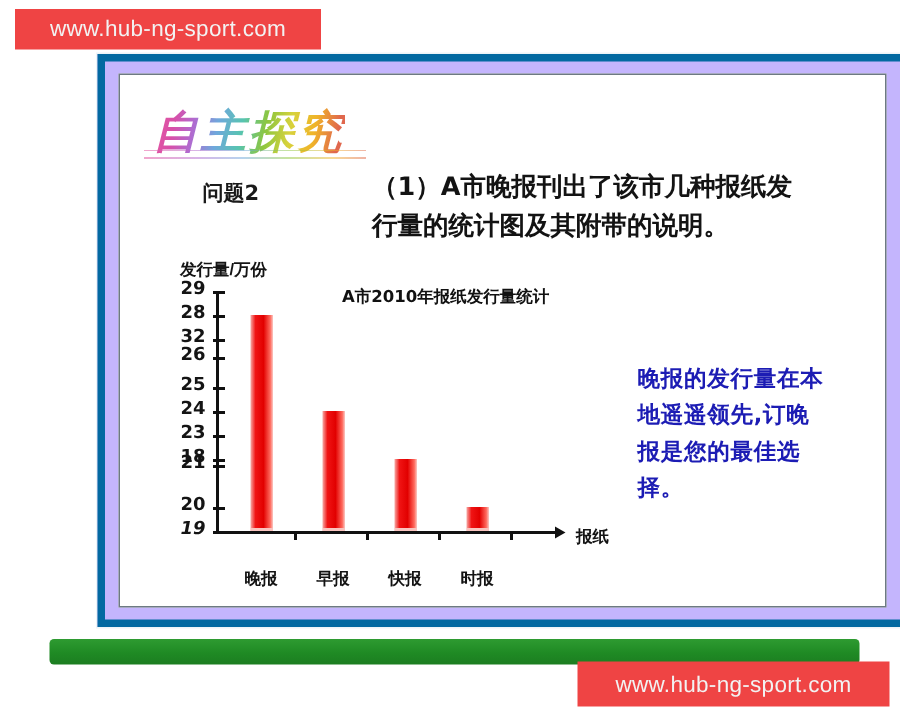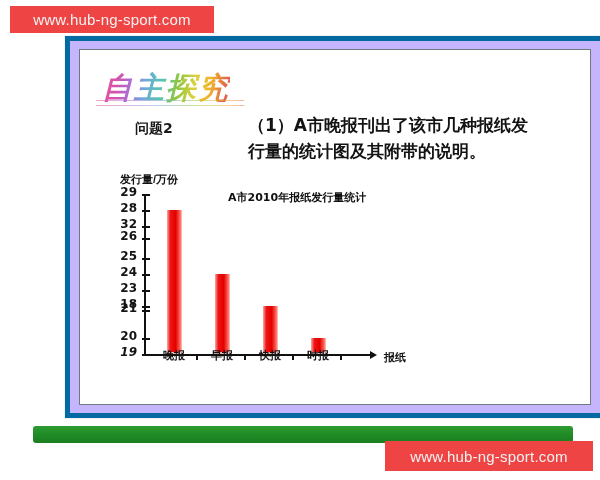--- a/index.html
+++ b/index.html
@@ -194,21 +194,21 @@
   }
   .bar {
     position: absolute;
     bottom: 2px;
     width: 15px;
     background: linear-gradient(90deg,#f7aaa6 0%, #f01414 22%, #e20000 58%, #ff6a5e 88%, #fbc9c4 100%);
     box-shadow: 0 -2px 0 0 #f9c4bf inset;
   }
   .xcat-label {
     position: absolute;
-    top: 154px;
+    top: 184px;
     font-family: "DejaVu Sans", sans-serif;
     font-size: 11px;
     font-weight: 700;
     color: #131313;
     transform: translateX(-50%);
     white-space: nowrap;
     text-align: right;
   }
   .axis-xlabel {
     position: absolute;
@@ -322,19 +322,20 @@
             <div class="xcat-label" style="left: 30px;">晚报</div>
             <div class="xcat-label" style="left: 78px;">早报</div>
             <div class="xcat-label" style="left: 126px;">快报</div>
             <div class="xcat-label" style="left: 174px;">时报</div>
           </div>
 
         <div class="axis-xlabel">报纸</div>
       </div>
     </div>
 
+    <div class="blue-note">晚报的发行量在本地遥遥领先,订晚报是您的最佳选择。</div>
 
   </div>
 </div>
 
 <div class="green-bar"></div>
 
 <div class="watermark wm-bottom">www.hub-ng-sport.com</div>
 
 </body></html>

